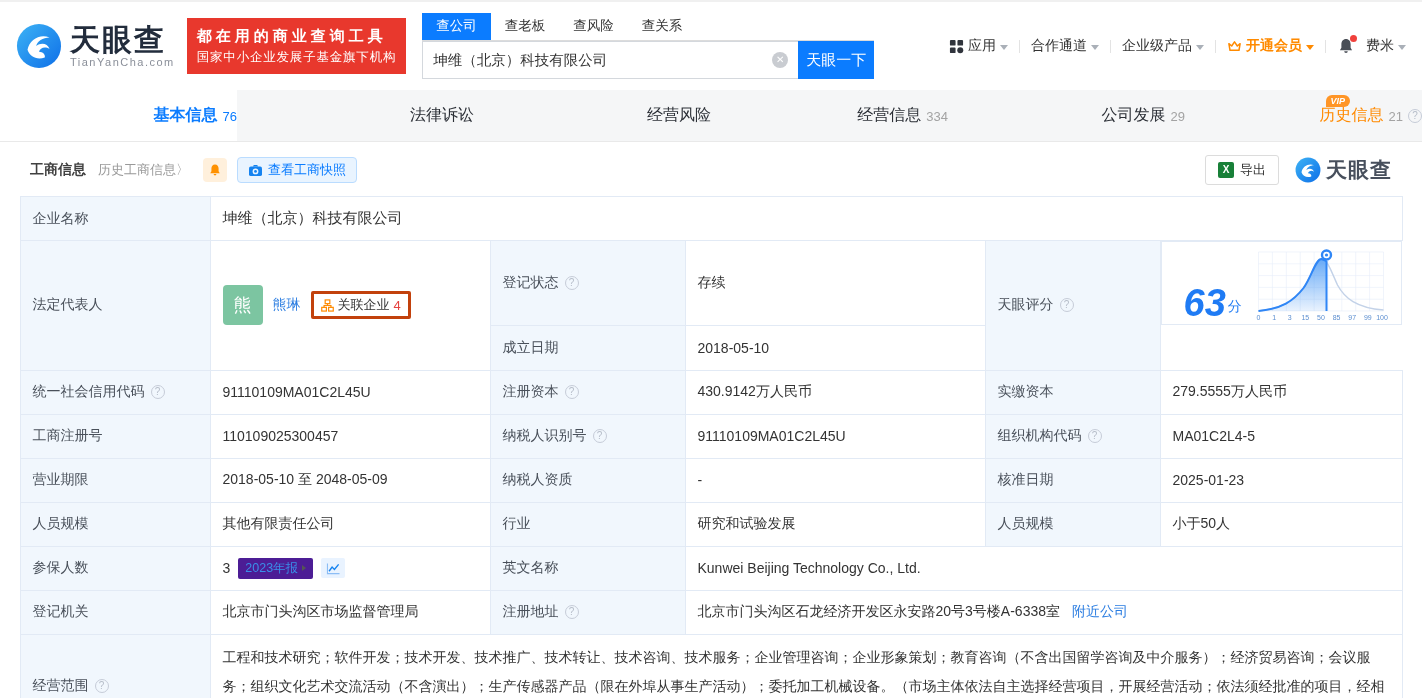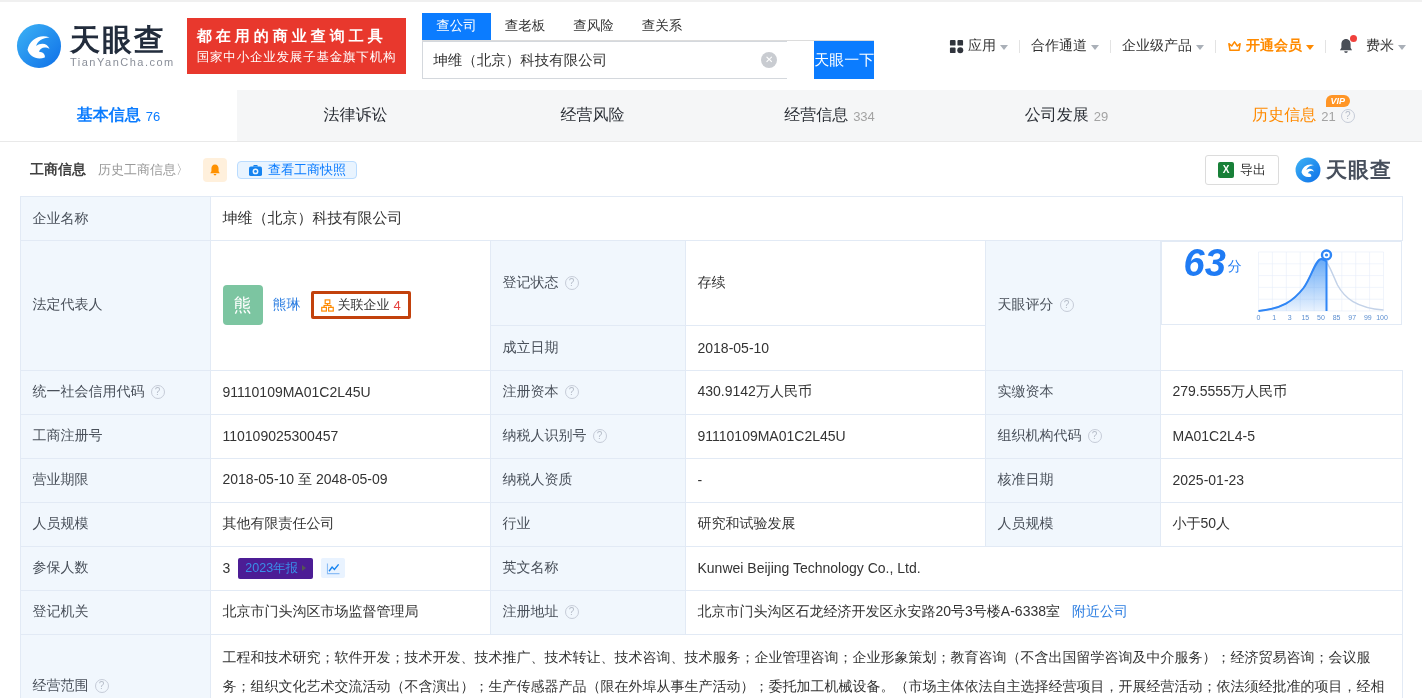--- a/index.html
+++ b/index.html
@@ -18,52 +18,52 @@
   .search-tabs { display:flex; border-bottom:1px solid #dcdcdc; }
   .stab { padding:4px 14px 5px; font-size:13.5px; color:#333; cursor:pointer; }
   .stab.active { background:#0b7cff; color:#fff; }
   .search-row { display:flex; }
   .search-input-wrap { position:relative; flex:1; }
   .search-input-wrap input { width:100%; height:38px; border:1px solid #d4d8dd; border-right:none;
       padding:0 32px 0 10px; font-size:14.5px; color:#333; outline:none;
       font-family:"Liberation Sans","DejaVu Sans",sans-serif; }
   .clear-icon { position:absolute; right:10px; top:11px; width:16px; height:16px; border-radius:50%;
       background:#c9ccd1; color:#fff; font-size:10px; line-height:16px; text-align:center; cursor:pointer; }
-  .search-btn { width:60px; height:38px; background:#0b7cff; color:#fff; border:none;
-      font-size:15px; cursor:pointer; font-family:Liberation Serif, serif;margin-left:27px; }
+  .search-btn { width:76px; height:38px; background:#0b7cff; color:#fff; border:none;
+      font-size:15px; cursor:pointer; font-family:Liberation Serif, serif; }
   .topnav { margin-left:auto; display:flex; align-items:center; gap:11px; font-size:14px; color:#333; }
   .nav-item { display:flex; align-items:center; gap:4px; cursor:pointer; white-space:nowrap; }
   .caret { width:0; height:0; border-left:4px solid transparent; border-right:4px solid transparent;
       border-top:5px solid #aab0b8; margin-top:2px; }
   .vdiv { width:1px; height:13px; background:#e3e3e3; }
   .vip-nav { color:#ff8a00; font-weight:bold; }
   .vip-nav .caret { border-top-color:#ff8a00; }
   .bell-wrap { position:relative; cursor:pointer; display:flex; }
   .red-dot { position:absolute; top:-2px; right:-2px; width:7px; height:7px; border-radius:50%; background:#f0413c; }
 
   
   .tabbar { display:flex; background:#f5f6f7; border-bottom:1px solid #e9e9e9; height:52px; }
-  .tab { flex:1; display:flex; align-items:center; justify-content:center; gap:5px;
+  .tab { flex:1; display:flex; align-items:center; justify-content:flex-end; gap:5px;
       font-size:16px; color:#2b2f36; cursor:pointer; position:relative; }
   .tab.active { background:#fff; color:#0b7cff; font-weight:bold; }
   .tab-count { font-size:13px; color:#a3a3a3; margin-top:1px; }
   .tab.active .tab-count { color:#0b7cff; font-weight:normal; }
   .tab-label.orange { color:#ff8a00; }
   .vip-badge { position:absolute; top:5px; left:calc(50% + 22px); background:#ff9526; color:#fff;
       font-size:9px; font-style:italic; font-weight:bold; padding:1px 5px; border-radius:7px 7px 7px 0; }
   .help { display:inline-block; width:14px; height:14px; border:1px solid #c6ccd8; border-radius:50%;
       color:#b6bdc9; font-size:10px; line-height:12px; text-align:center; cursor:pointer; flex:none; }
 
   
   .section-head { display:flex; align-items:center; padding:13px 30px 11px; background:#fff; }
   .sec-title { font-size:14px; font-weight:bold; color:#404040; }
   .hist-link { font-size:13px; color:#999; margin-left:12px; cursor:pointer; }
   .bell-chip { margin-left:14px; width:24px; height:24px; background:#fff0dc; border-radius:4px;
       display:flex; align-items:center; justify-content:center; cursor:pointer; }
-  .snap-btn { margin-left:10px; height:18px; padding:0 10px; background:#e9f4ff; border:1px solid #badcff;
+  .snap-btn { margin-left:10px; height:26px; padding:0 10px; background:#e9f4ff; border:1px solid #badcff;
       border-radius:4px; color:#0b7cff; font-size:13px; display:flex; align-items:center; gap:5px; cursor:pointer; }
   .right-tools { margin-left:auto; display:flex; align-items:center; gap:16px; }
   .export-btn { height:30px; padding:0 12px; border:1px solid #dcdcdc; border-radius:3px; background:#fff;
       font-size:13px; color:#333; display:flex; align-items:center; gap:6px; cursor:pointer; }
   .xls-icon { width:16px; height:16px; background:#188038; border-radius:2px; color:#fff; font-size:10px;
       font-weight:bold; line-height:16px; text-align:center; }
   .wm-logo { display:flex; align-items:center; gap:5px; }
   .wm-text { font-size:21px; font-weight:bold; color:#474f5c; letter-spacing:1px; }
 
   
@@ -73,21 +73,21 @@
   .lblwrap { display:flex; align-items:center; gap:6px; }
   tr.r44 { height:44px; } tr.r45 { height:45px; } tr.rscope { height:99px; }
   a.lnk { color:#2b7de1; text-decoration:none; cursor:pointer; }
   .green { color:#3aa85d; }
   .rep-cell { display:flex; align-items:center; gap:10px; }
   .avatar { width:40px; height:40px; background:#7cc5a1; border-radius:4px; color:#fff; font-size:18px;
       display:flex; align-items:center; justify-content:center; cursor:pointer; }
   .rel-badge { display:flex; align-items:center; gap:4px; border:3px solid #c2410c; border-radius:2px;
       padding:2px 7px; font-size:13px; color:#333; cursor:pointer; background:#fff; }
   .rel-count { color:#e64340; }
-  .score-cell { display:flex; align-items:flex-start; gap:10px; padding:2px 4px 2px 22px !important; }
+  .score-cell { display:flex; align-items:flex-end; gap:10px; padding:2px 4px 2px 22px !important; }
   .score-num { font-size:38px; font-weight:bold; font-style:italic; color:#1f7bf4; line-height:1; }
   .score-unit { font-size:14px; color:#1f7bf4; margin:14px 0 0 2px; }
   .insured-cell { display:flex; align-items:center; gap:8px; }
   .yr-badge { background:#4c1d95; color:#3a8ee8; font-size:12.5px; padding:2px 7px; border-radius:2px;
       display:flex; align-items:center; gap:4px; cursor:pointer; }
   .yr-badge .tri { width:0; height:0; border-top:3.5px solid transparent; border-bottom:3.5px solid transparent;
       border-left:4.5px solid #555; }
   .chart-chip { width:24px; height:20px; background:#e9f3ff; border-radius:2px; display:flex;
       align-items:center; justify-content:center; cursor:pointer; }
   .scope-val { line-height:29px; }

